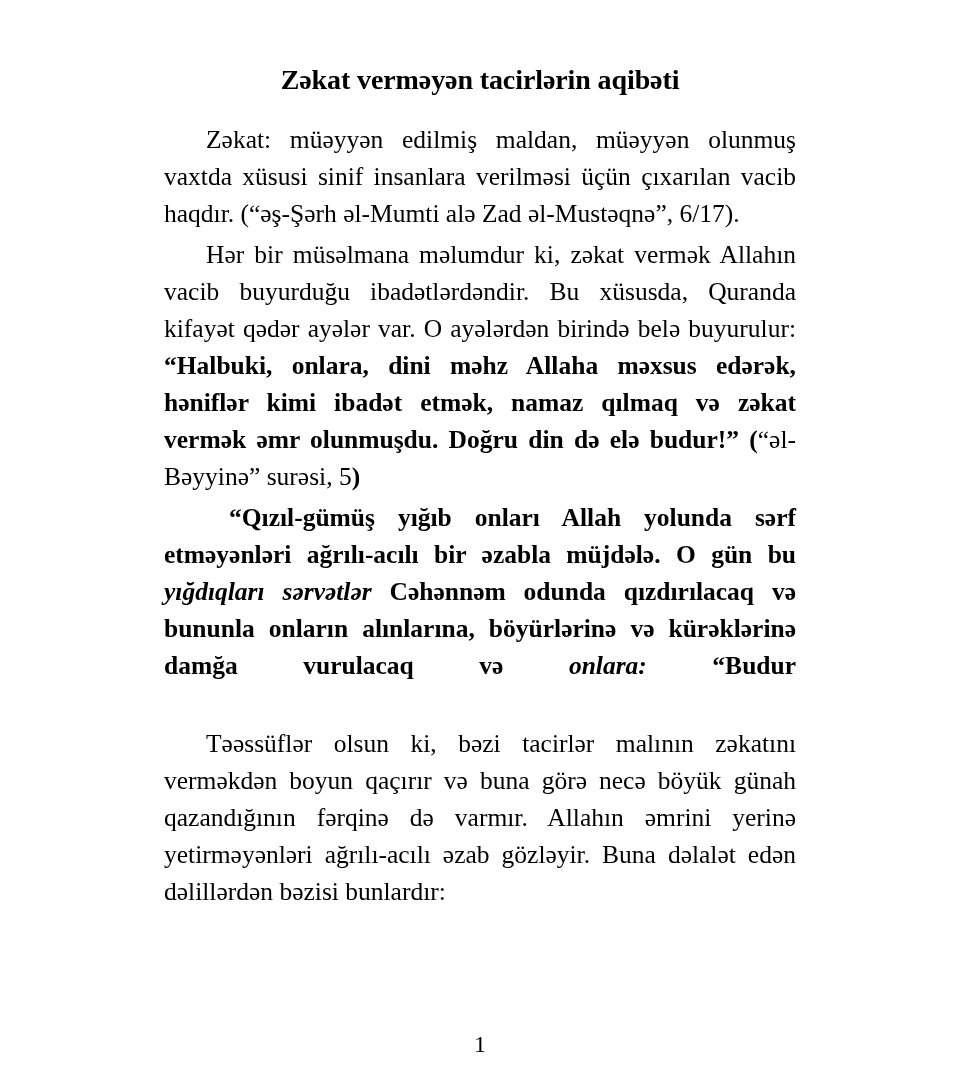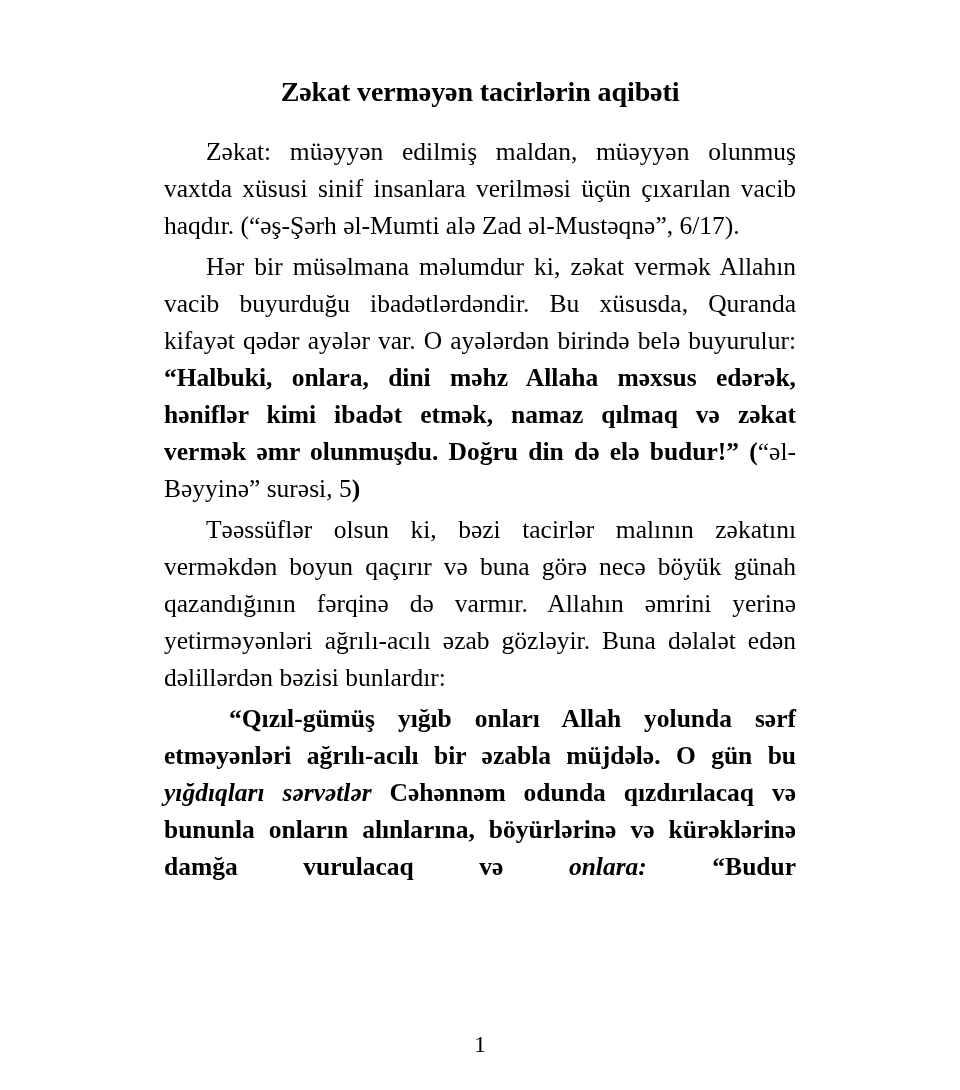--- a/index.html
+++ b/index.html
@@ -30,21 +30,21 @@
     top: 62px;
     width: 640px;
   }
 
   .doc-title {
     font-size: 28px;
     font-weight: bold;
     text-align: center;
     letter-spacing: -0.1px;
     line-height: 1.25;
-    margin: 12px 0 24px 0;
+    margin: 0 0 24px 0;
   }
 
   .para {
     font-size: 25.5px;
     line-height: 37px;
     text-align: justify;
     text-justify: inter-word;
     margin: 4px;
     hyphens: manual;
     -webkit-hyphens: manual;
@@ -89,21 +89,21 @@
 <div class="page">
 
   <div class="text-block">
 
     <h1 class="doc-title">Zəkat verməyən tacirlərin aqibəti</h1>
 
     <p class="para indent">Zəkat: müəyyən edilmiş maldan, müəyyən olunmuş vaxtda xüsusi sinif insanlara verilməsi üçün çıxarılan vacib haqdır. (“əş-Şərh əl-Mumti alə Zad əl-Mustəqnə”, 6/17).</p>
 
     <p class="para indent"><span>Hər bir müsəlmana məlumdur ki, zəkat vermək Allahın vacib buyurduğu ibadətlərdəndir. Bu xüsusda, Quranda kifayət qədər ayələr var. O ayələrdən birində belə buyurulur: </span><b class="b">“Halbuki, onlara, dini məhz Allaha məxsus edərək, həniflər kimi ibadət etmək, namaz qılmaq və zəkat vermək əmr olunmuşdu. Doğru din də elə budur!”</b><b class="b"> (</b><span class="r">“əl-Bəyyinə” surəsi, 5</span><b class="b">)</b></p>
 
+    <p class="para indent-wide bold continues"><span>“Qızıl-gümüş yığıb onları Allah yolunda sərf etməyənləri ağrılı-acılı bir əzabla müjdələ. O gün bu </span><i class="i">yığdıqları sərvətlər</i><span> Cəhənnəm odunda qızdırılacaq və bununla onların alınlarına, böyürlərinə və kürəklərinə damğa vurulacaq və </span><i class="i">onlara:</i><span> “Budur</span></p>
+
     <p class="para indent">Təəssüflər olsun ki, bəzi tacirlər malının zəkatını verməkdən boyun qaçırır və buna görə necə böyük günah qazandığının fərqinə də varmır. Allahın əmrini yerinə yetirməyənləri ağrılı-acılı əzab gözləyir. Buna dəlalət edən dəlillərdən bəzisi bunlardır:</p>
-
-    <p class="para indent-wide bold continues"><span>“Qızıl-gümüş yığıb onları Allah yolunda sərf etməyənləri ağrılı-acılı bir əzabla müjdələ. O gün bu </span><i class="i">yığdıqları sərvətlər</i><span> Cəhənnəm odunda qızdırılacaq və bununla onların alınlarına, böyürlərinə və kürəklərinə damğa vurulacaq və </span><i class="i">onlara:</i><span> “Budur</span></p>
 
   </div>
 
   <div class="page-number">1</div>
 
 </div>
 
 </body></html>

